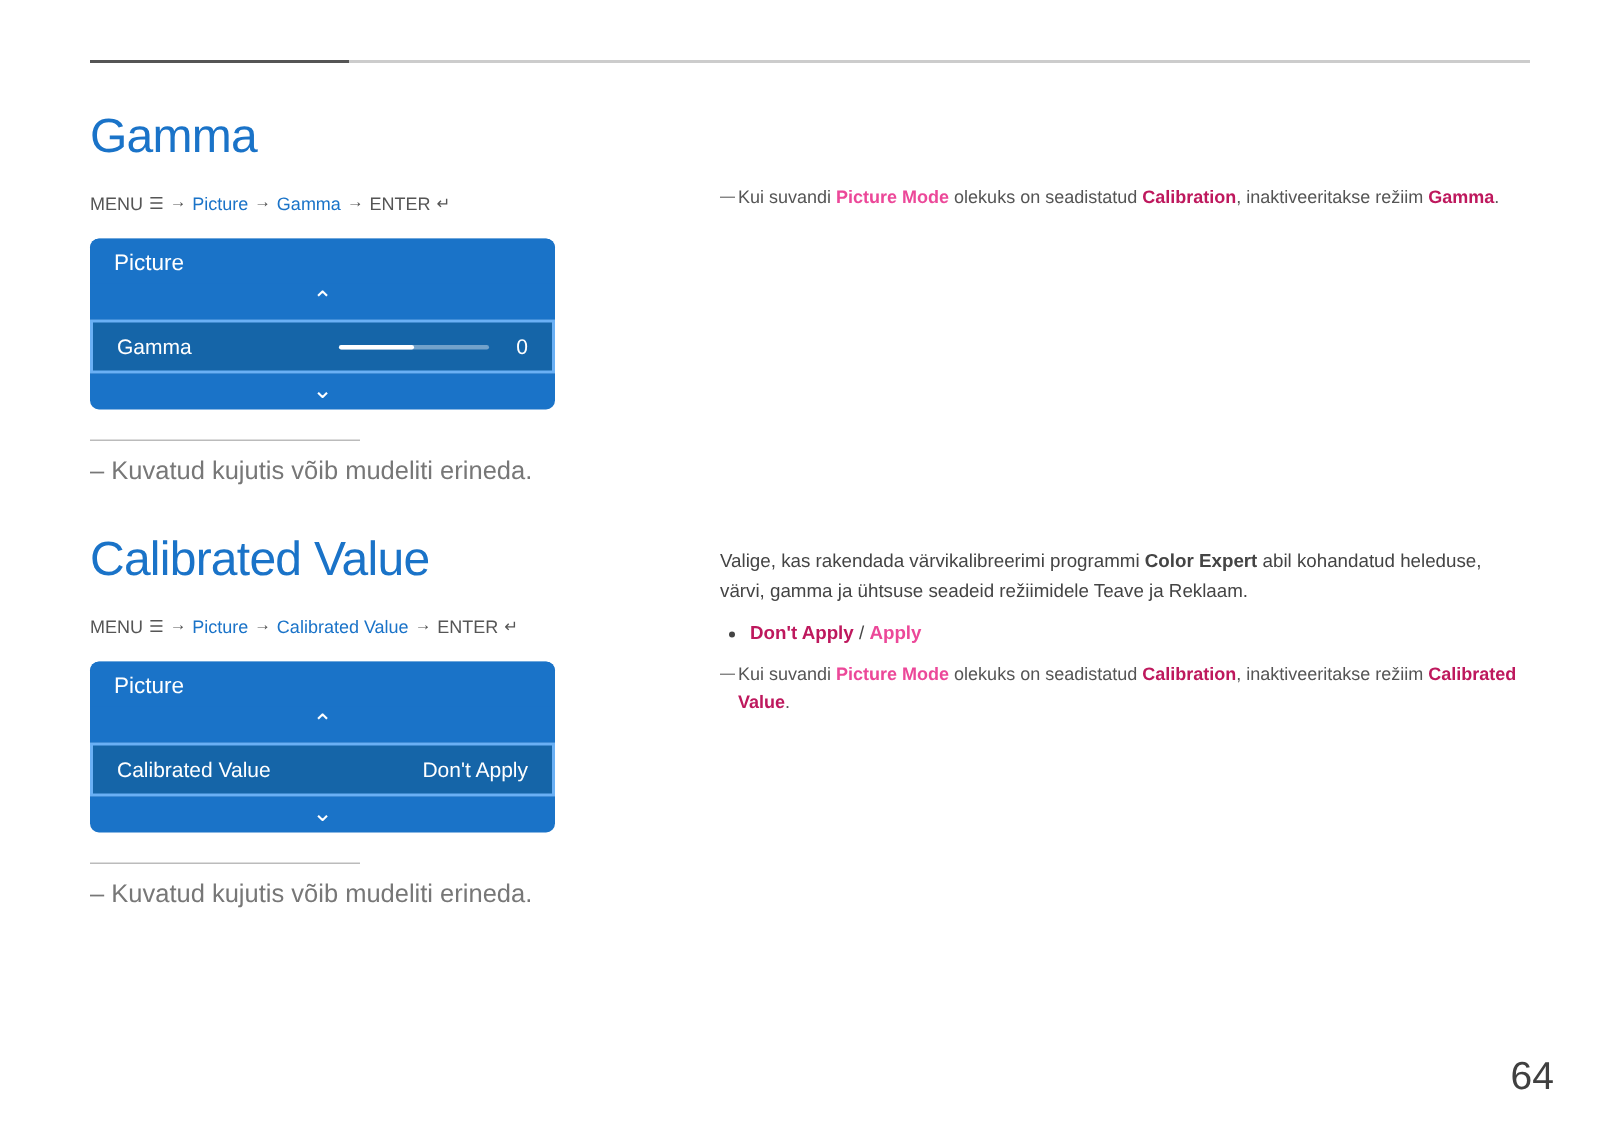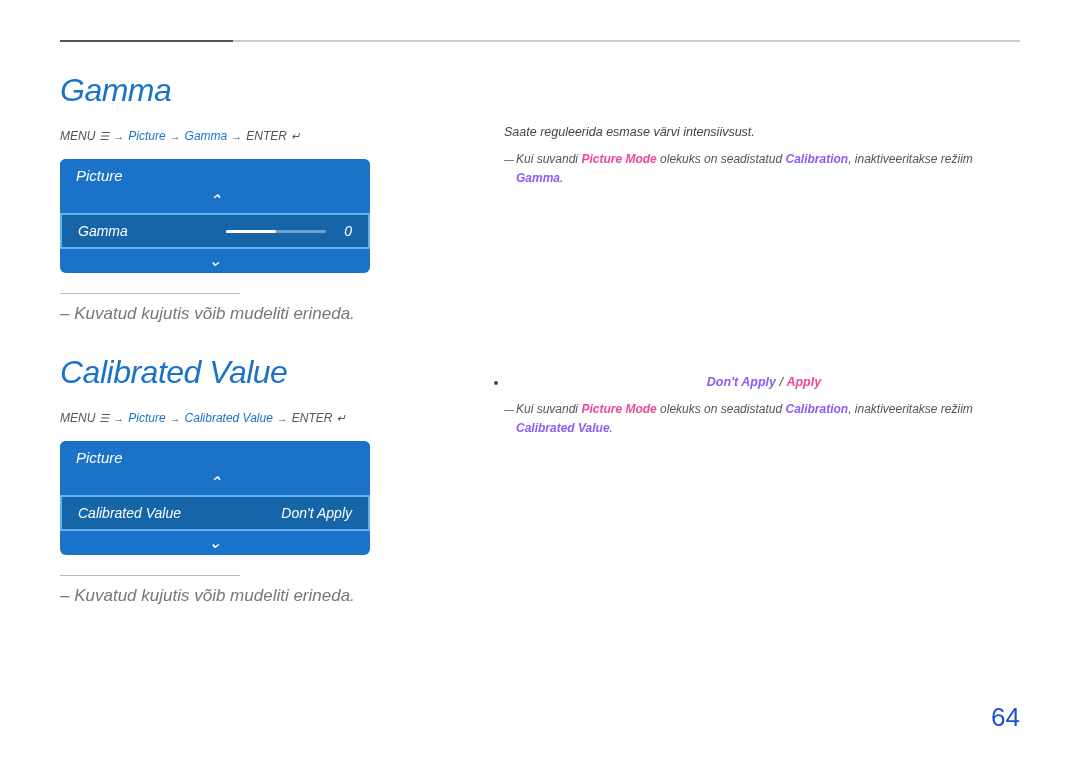--- a/index.html
+++ b/index.html
@@ -36,21 +36,20 @@
       margin-bottom: 20px;
       letter-spacing: -0.5px;
     }
 
     
     .menu-breadcrumb {
       font-size: 12px;
       color: #555;
       margin-bottom: 16px;
       display: flex;
-      align-items: center;
       gap: 4px;
     }
 
     .menu-breadcrumb .link-text {
       color: #1a73c8;
     }
 
     .menu-breadcrumb .arrow {
       color: #555;
       font-size: 11px;
@@ -194,32 +193,31 @@
       font-size: 10px;
       top: 2px;
     }
 
     .highlight-blue {
       color: #ec4899;
       font-weight: 600;
     }
 
     .highlight-orange {
-      color: #8b5cf6;
+      color: #be185d;
       font-weight: 600;
     }
 
     .highlight-bold {
       font-weight: 700;
     }
 
     
     .bullet-list {
-      margin: 8px 0 8px 4px;
-      text-align: center;
+      margin: 8px 0 8px 20px;
     }
 
     .bullet-item {
       font-size: 12.5px;
       color: #444;
       line-height: 1.6;
       list-style: disc;
     }
 
     .section-divider {
@@ -231,41 +229,40 @@
 
     
     .main-sections {
       display: flex;
       flex-direction: column;
       gap: 0;
     }
 
     .section-block {
       display: flex;
-      gap: 64px;
+      gap: 40px;
       margin-bottom: 10px;
-      font-style: italic;
     }
 
     .section-left {
       width: 380px;
       flex-shrink: 0;
     }
 
     .section-right {
       flex: 1;
     }
 
     
     .page-number {
       position: absolute;
       bottom: 30px;
-      right: 60px;
+      right: 44px;
       font-size: 26px;
-      color: #1d4ed8;
+      color: #404040;
       font-weight: 300;
     }
   </style>
 </head>
 <body>
 
 <div class="page-container">
   <div class="top-divider"></div>
 
   <div class="main-sections">
@@ -308,23 +305,20 @@
         </div>
 
         <div class="section-divider"></div>
         <p class="note-text">
           <span>– </span>
           <span>Kuvatud kujutis võib mudeliti erineda.</span>
         </p>
       </div>
 
       <div class="section-right" style="padding-top: 50px;">
-        <p class="right-desc">
-          <span>Saate reguleerida esmase värvi intensiivsust.</span>
-        </p>
         <p class="right-desc-note">
           <span>Kui suvandi </span><span class="highlight-blue">Picture Mode</span><span> olekuks on seadistatud </span><span class="highlight-orange">Calibration</span><span>, inaktiveeritakse režiim </span><span class="highlight-orange">Gamma</span><span>.</span>
         </p>
       </div>
     </div>
 
     <div class="section-block" style="margin-top: 20px;">
       <div class="section-left">
         <h1 class="section-title">Calibrated Value</h1>
 
@@ -357,20 +351,23 @@
         </div>
 
         <div class="section-divider"></div>
         <p class="note-text">
           <span>– </span>
           <span>Kuvatud kujutis võib mudeliti erineda.</span>
         </p>
       </div>
 
       <div class="section-right" style="padding-top: 10px;">
+        <p class="right-desc">
+          <span>Valige, kas rakendada värvikalibreerimi programmi </span><span class="highlight-bold">Color Expert</span><span> abil kohandatud heleduse, värvi, gamma ja ühtsuse seadeid režiimidele Teave ja Reklaam.</span>
+        </p>
         <ul class="bullet-list">
           <li class="bullet-item">
             <span class="highlight-orange">Don't Apply</span><span> / </span><span class="highlight-blue">Apply</span>
           </li>
         </ul>
         <p class="right-desc-note">
           <span>Kui suvandi </span><span class="highlight-blue">Picture Mode</span><span> olekuks on seadistatud </span><span class="highlight-orange">Calibration</span><span>, inaktiveeritakse režiim </span><span class="highlight-orange">Calibrated Value</span><span>.</span>
         </p>
       </div>
     </div>

